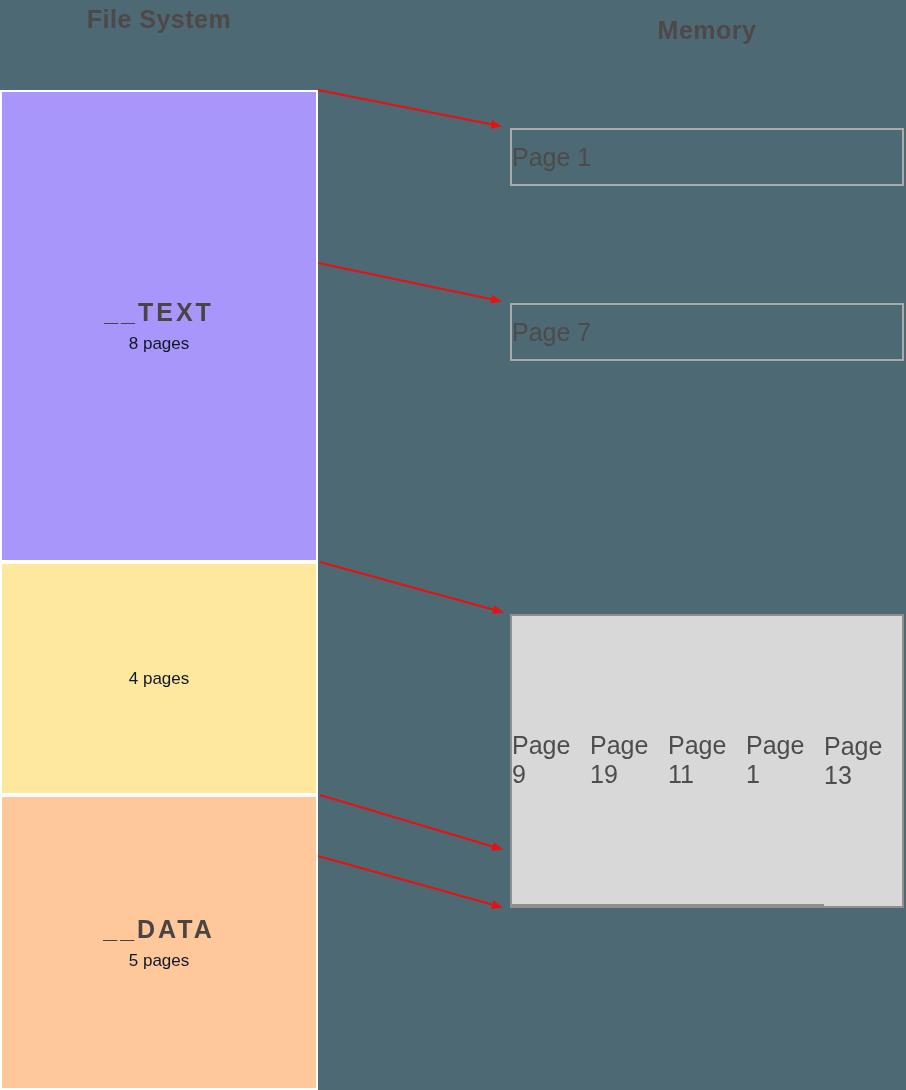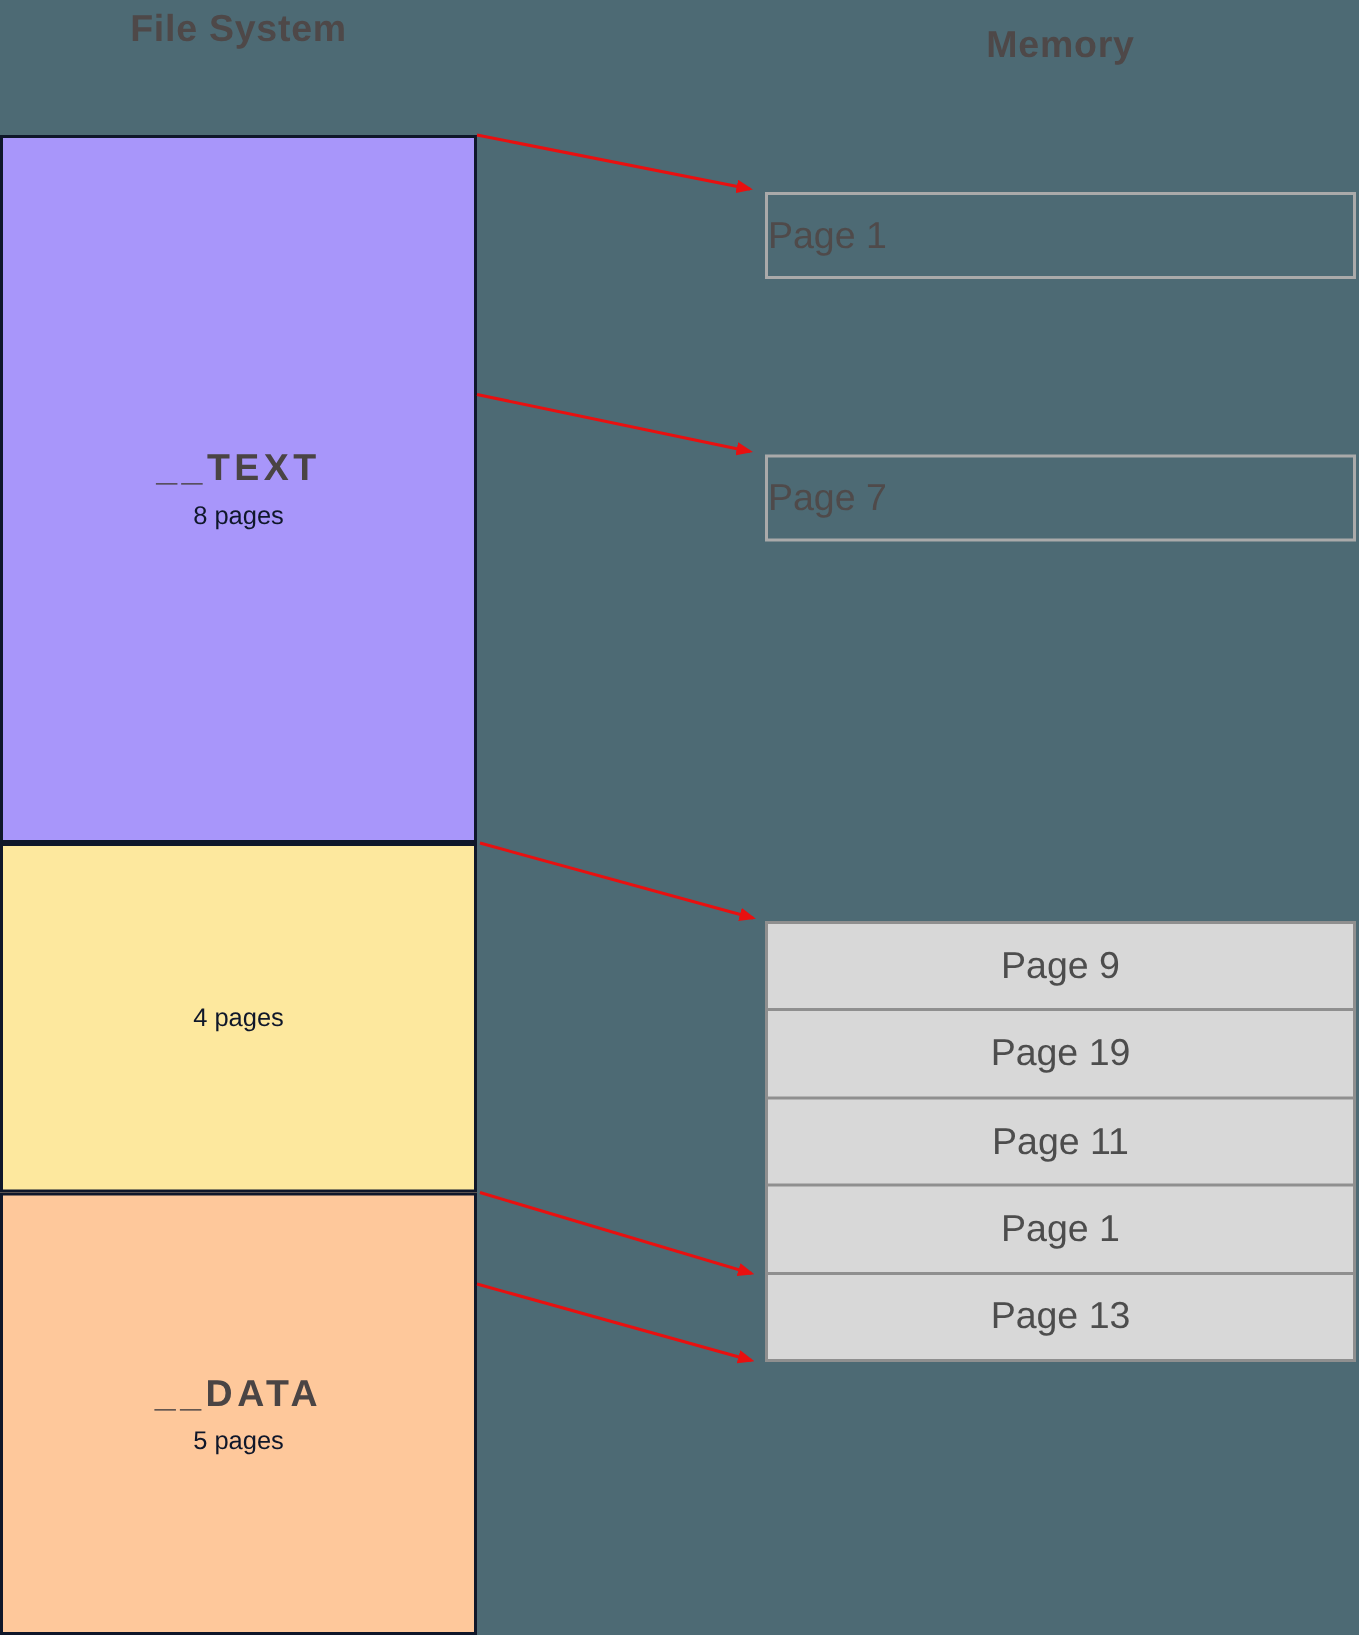--- a/index.html
+++ b/index.html
@@ -21,21 +21,21 @@
     color:#4e4848;
     letter-spacing:.5px;
   }
   #title-fs{left:0;top:5px;width:318px;}
   #title-mem{left:510px;top:16px;width:394px;}
 
   .segment{
     position:absolute;
     left:0;width:318px;
     box-sizing:border-box;
-    border:2px solid #0f172a;
+    border:2px solid #ffffff;
     display:flex;flex-direction:column;
     align-items:center;justify-content:center;
     gap:7px;
   }
   #segment-text{top:90px;height:472px;background:#a896fa;}
   #segment-data-const{top:562px;height:233px;background:#fde89e;}
   #segment-data{top:795px;height:295px;background:#fec89b;}
   .seg-name{
     font-size:25px;
     font-weight:600;
@@ -58,21 +58,21 @@
   }
   #page-1{top:128px;}
   #page-4{top:303px;}
 
   #resident-stack{
     position:absolute;
     left:510px;top:614px;width:394px;height:294px;
     box-sizing:border-box;
     border:2px solid #8f8f8f;
     background:#d8d8d8;
-    display:flex;flex-direction:column;
+    display:flex;
   }
   .stack-row{
     flex:1;
     display:flex;align-items:center;justify-content:center;
     font-size:25px;font-weight:500;color:#4d4d4d;
   }
   .stack-row:not(:last-child){border-bottom:2px solid #8f8f8f;}
 
   #arrow-layer{
     position:absolute;left:0;top:0;

